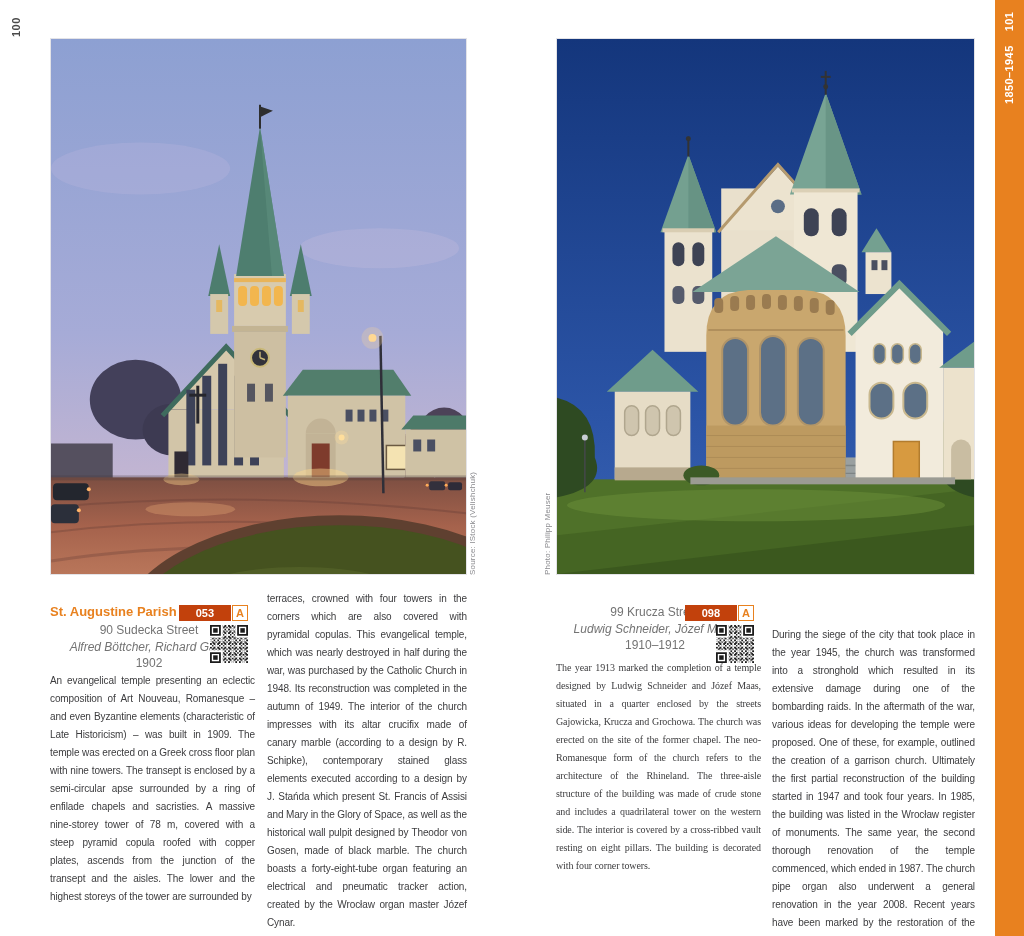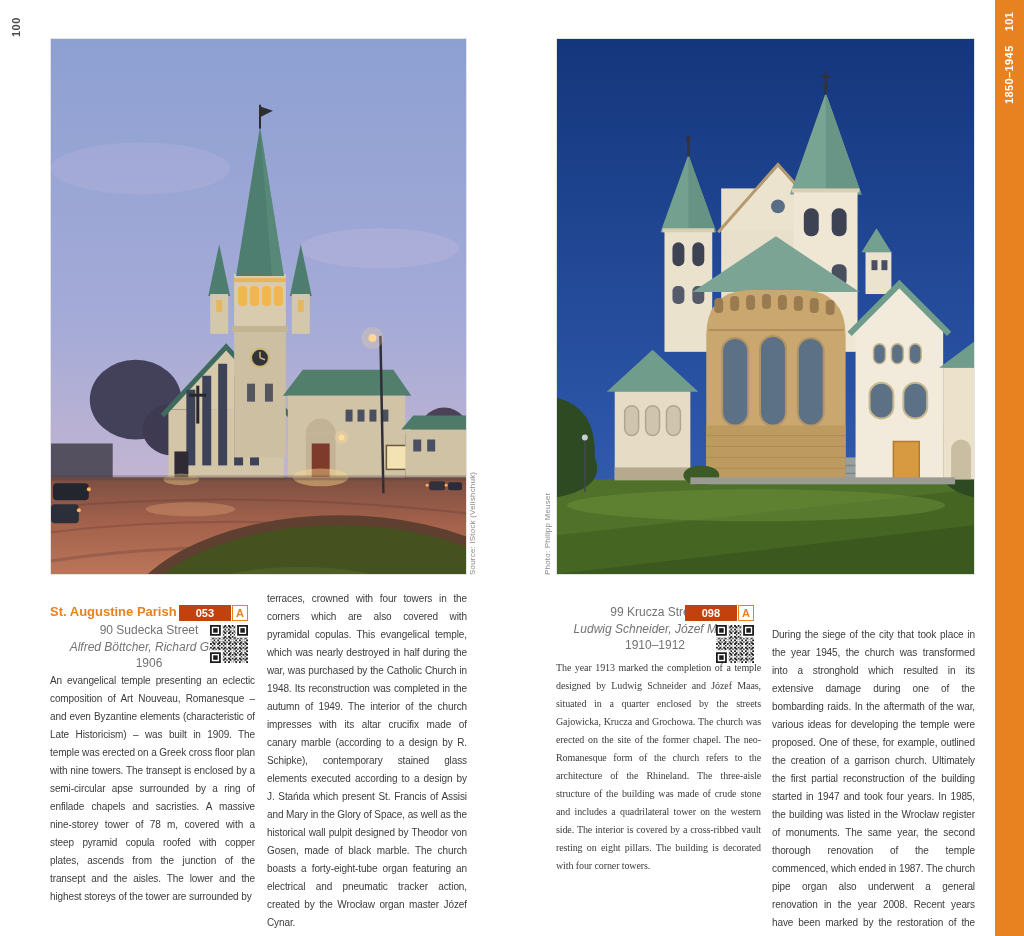--- a/index.html
+++ b/index.html
@@ -322,21 +322,21 @@
     </svg>
   </div>
 
   <div class="rot credit" style="left:468px; top:575px;">Source: IStock (Velishchuk)</div>
   <div class="rot credit" style="left:543px; top:575px;">Photo: Philipp Meuser</div>
 
   <div class="entry-header" id="header-left">
     <div class="entry-title">St. Augustine Parish</div>
     <div class="meta">90 Sudecka Street</div>
     <div class="meta architects">Alfred Böttcher, Richard Gaze</div>
-    <div class="meta">1906</div>
+    <div class="meta">1902</div>
     <div class="badge">
       <span class="badge-num">053</span>
       <span class="badge-letter">A</span>
     </div>
     <svg class="qr">
         <use href="#qrsym"></use>
       </svg>
   </div>
 
   <div class="entry-header" id="header-right">

